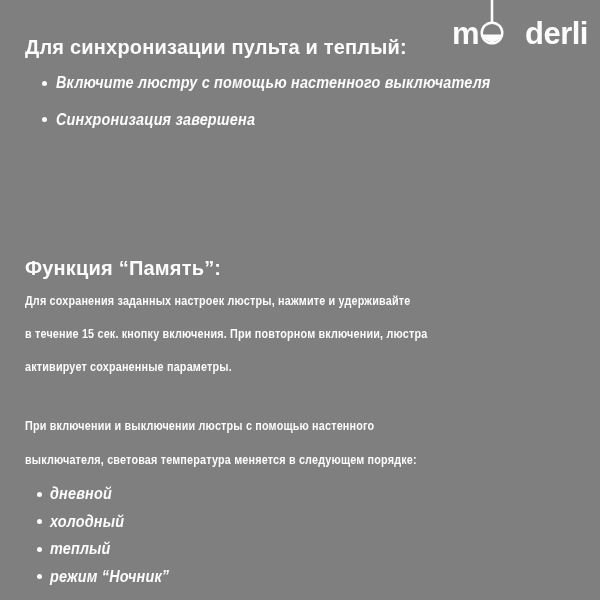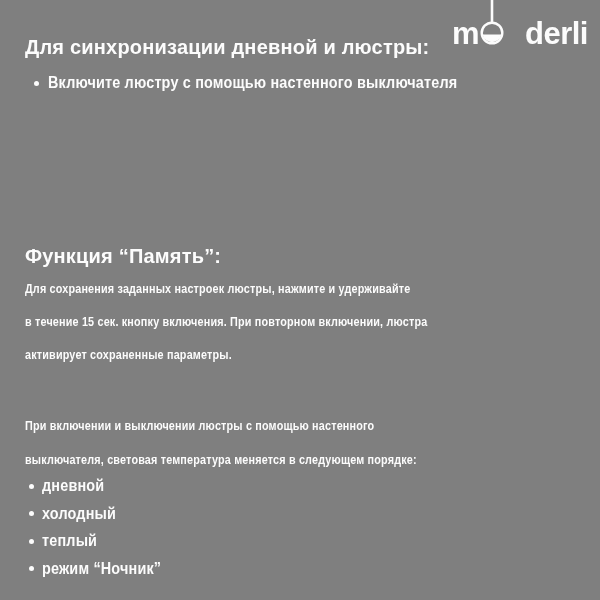--- a/index.html
+++ b/index.html
@@ -29,21 +29,21 @@
   }
   .t{
     display:inline-block;white-space:nowrap;
     transform:scaleX(.9);transform-origin:0 50%;
     letter-spacing:.2px;
   }
   .line{height:33px;line-height:33px;font-size:12px;font-weight:bold;}
 
   
   .sync{position:absolute;left:25px;top:37px;width:560px;}
-  .blist{list-style:none;margin:0;padding:0;}
+  .blist{list-style:none;margin:8px;padding:0;font-style:italic;}
   .sync .blist{margin-top:16px;}
   .blist li{
     position:relative;padding-left:23px;height:18px;line-height:18px;
     margin-bottom:18.5px;font-size:16px;font-weight:bold;
   }
   .blist li::before{
     content:"";position:absolute;left:9px;top:6.5px;
     width:5px;height:5px;border-radius:50%;background:#fcfcfc;
   }
 
@@ -59,21 +59,21 @@
     width:40px;height:40px;border-radius:50%;background:#fdfdfd;
     display:flex;flex-direction:column;align-items:center;justify-content:center;
   }
   .setup-label{
     font-size:5.5px;font-weight:bold;color:#121212;
     letter-spacing:.6px;line-height:1;margin-top:1px;
     transform:none;
   }
 
   
-  .memory{position:absolute;left:25px;top:244px;width:560px;}
+  .memory{position:absolute;left:25px;top:256px;width:560px;}
   .memory .heading{line-height:24px;}
   .memory .para{margin-top:5px;}
 
   
   .temp{position:absolute;left:25px;top:409px;width:560px;}
   .temp .line{height:34px;line-height:34px;}
   .temp .blist li{padding-left:17px;margin-bottom:9.5px;}
   .temp .blist li::before{left:4px;}
 </style>
 </head>
@@ -85,24 +85,27 @@
     <span class="logo-letter logo-m">m</span>
     <svg class="pendant" width="24" height="46" viewBox="0 0 24 46">
       <line x1="12" y1="0" x2="12" y2="22" stroke="#fcfcfc" stroke-width="2.6"></line>
       <circle cx="12" cy="33" r="10.3" fill="none" stroke="#fcfcfc" stroke-width="2.4"></circle>
       <path d="M2.6,34.6 A9.6,9.6 0 0,0 21.4,34.6 Z" fill="#fcfcfc"></path>
     </svg>
     <span class="logo-letter logo-rest">derli</span>
   </div>
 
   <div class="sync">
-    <div class="heading">Для синхронизации дневной и люстры:</div>
+    <div class="heading">Для синхронизации пульта и теплый:</div>
     <ul class="blist">
       <li>
         <span class="t">Включите люстру с помощью настенного выключателя</span>
+      </li>
+      <li>
+        <span class="t">Синхронизация завершена</span>
       </li>
     </ul>
   </div>
 
   <div class="memory">
     <div class="heading">Функция “Память”:</div>
     <div class="para">
       <div class="line">
         <span class="t">Для сохранения заданных настроек люстры, нажмите и удерживайте</span>
       </div>

